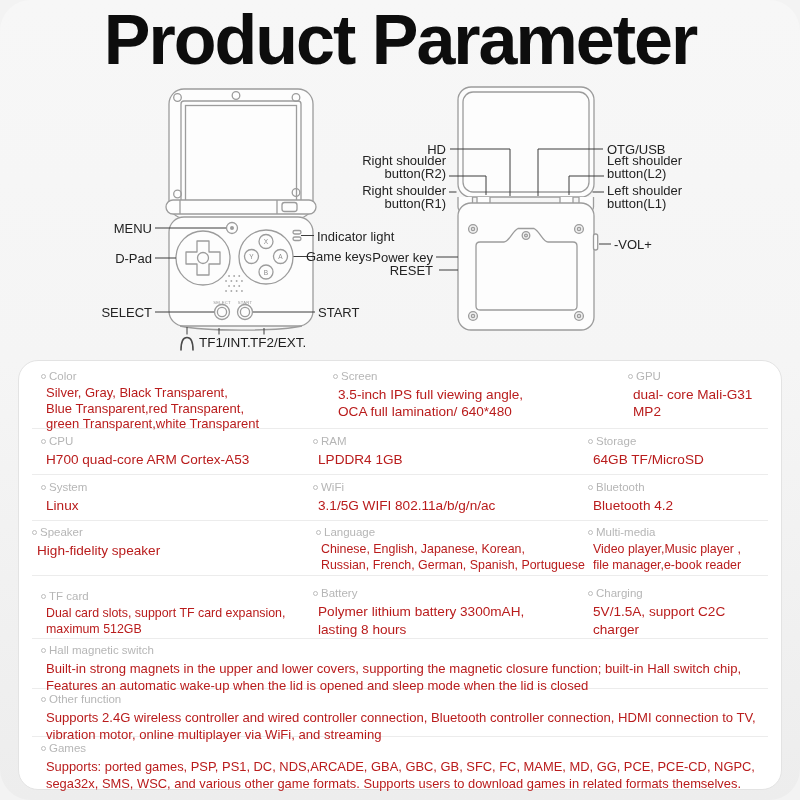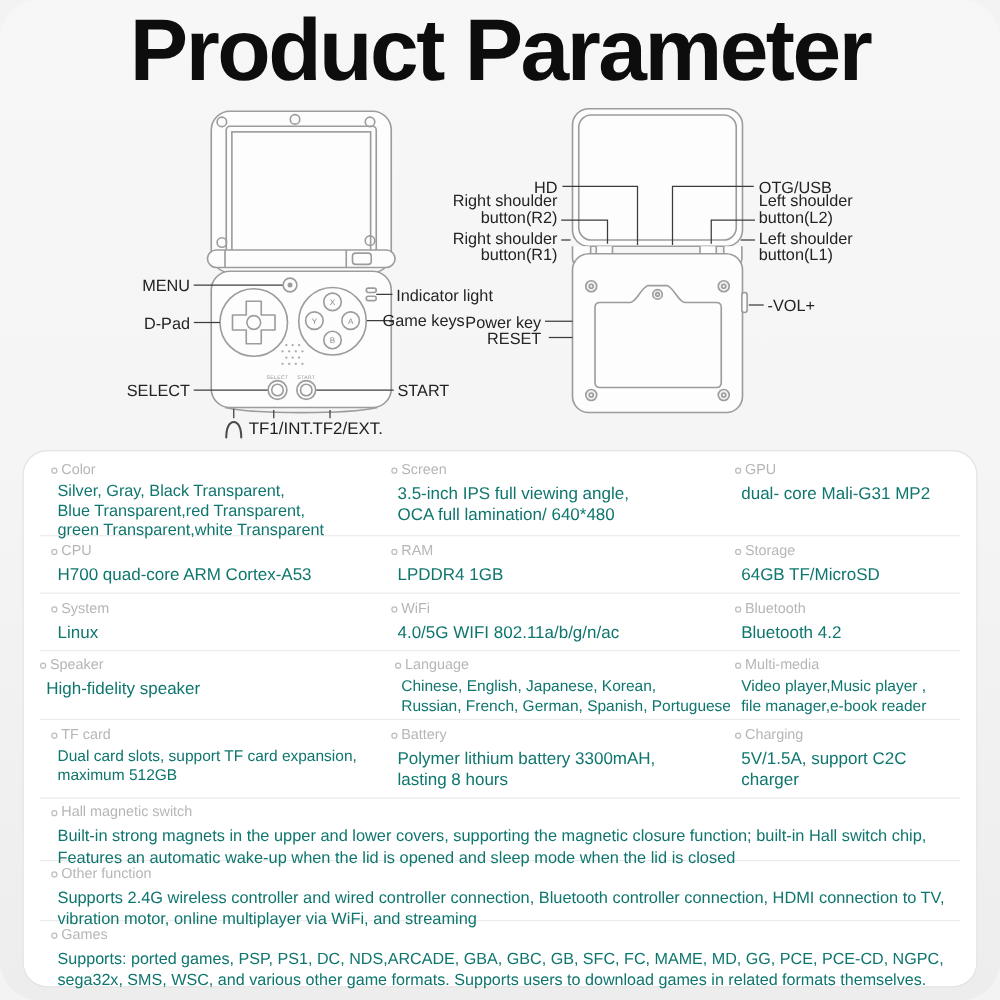--- a/index.html
+++ b/index.html
@@ -16,37 +16,37 @@
   .dlbl2.r{text-align:right;}
   .dlbl2 div{display:block;}
   .tflbl{position:absolute;font-size:13.5px;color:#1e1e1e;white-space:nowrap;}
 
   .card{position:absolute;left:18px;top:360px;width:764px;height:430px;box-sizing:border-box;
         background:#fff;border:1px solid #e3e3e3;border-radius:20px;
         padding:2px 13px 0 13px;display:flex;flex-direction:column;}
   .row{box-sizing:border-box;border-bottom:1px solid #ececec;display:flex;padding-top:6px;}
   .row.full{display:block;}
   .row.last{border-bottom:none;}
-  .r1{height:66px;padding-top:7px;}
+  .r1{height:66px;padding-top:7px;gap:20px;}
   .r2{height:46px;}
   .r3{height:47px;}
   .r4{height:55px;padding-top:5px;}
-  .r5{height:64px;}
+  .r5{height:64px;align-items:flex-end;}
   .r6{height:50px;padding-top:5px;}
   .r7{height:48px;padding-top:4px;}
   .r8{height:52px;padding-top:5px;}
   .c{box-sizing:border-box;}
   .c1{width:281px;padding-left:9px;}
   .c2{width:275px;}
   .c3{flex:1;}
   .full{padding-left:9px;}
   .lab{font-size:11.5px;color:#b6b6b6;display:flex;align-items:center;line-height:13px;}
   .ring{display:inline-block;width:5px;height:5px;border:1px solid #bdbdbd;border-radius:50%;
         margin-right:3px;box-sizing:border-box;flex:0 0 auto;}
-  .val{font-size:13.6px;color:#0f766e;line-height:1.28;white-space:pre-line;
+  .val{font-size:13.6px;color:#b91c1c;line-height:1.28;white-space:pre-line;
        padding-left:5px;margin-top:3px;}
   .v-color{font-size:13px;line-height:15.5px;margin-top:2px;}
   .v-sm{font-size:12.4px;}
   .full .val{white-space:normal;font-size:13.1px;line-height:1.32;padding-right:8px;}
   .v-games{font-size:12.9px !important;}
 </style>
 </head>
 <body>
 
 <div class="page">
@@ -278,21 +278,21 @@
             <span class="ring"></span>
             <span>System</span>
           </div>
         <div class="val">Linux</div>
       </div>
       <div class="c c2">
         <div class="lab">
             <span class="ring"></span>
             <span>WiFi</span>
           </div>
-        <div class="val">4.0/5G WIFI 802.11a/b/g/n/ac</div>
+        <div class="val">3.1/5G WIFI 802.11a/b/g/n/ac</div>
       </div>
       <div class="c c3">
         <div class="lab">
             <span class="ring"></span>
             <span>Bluetooth</span>
           </div>
         <div class="val">Bluetooth 4.2</div>
       </div>
     </div>
 

